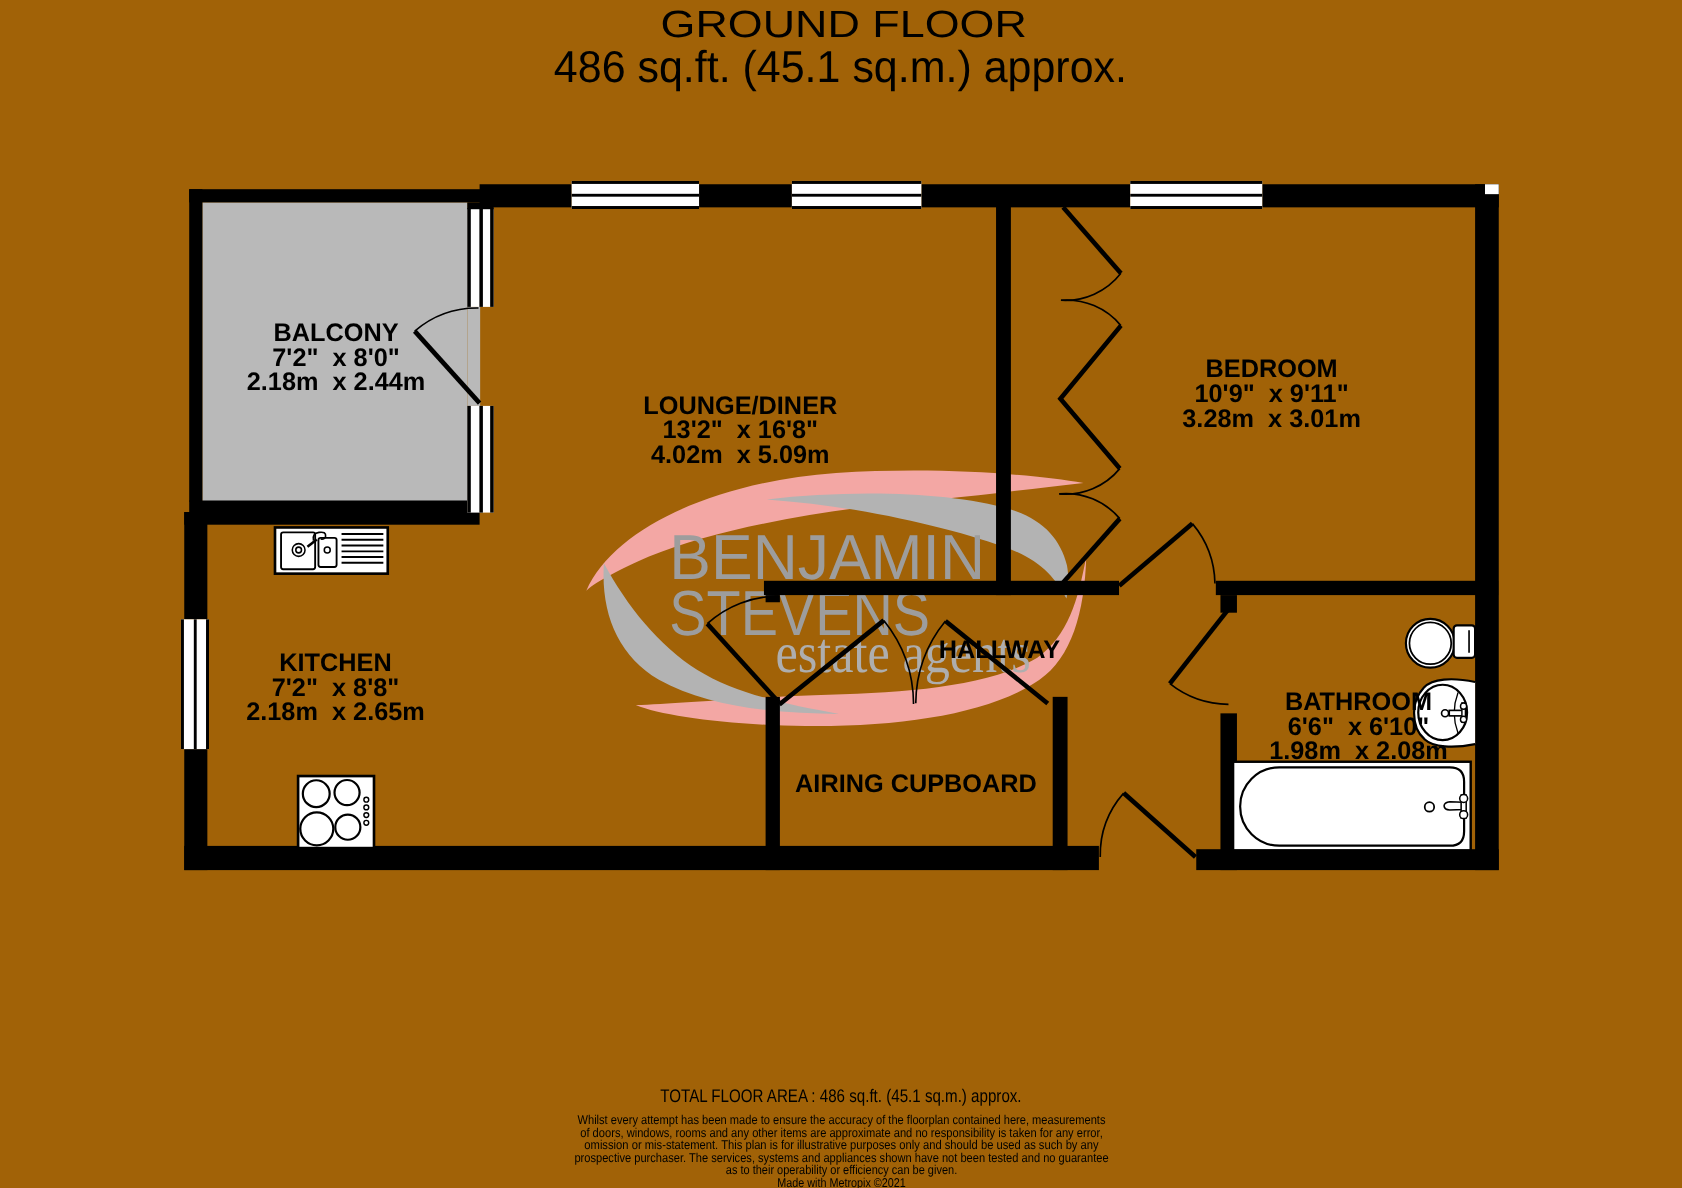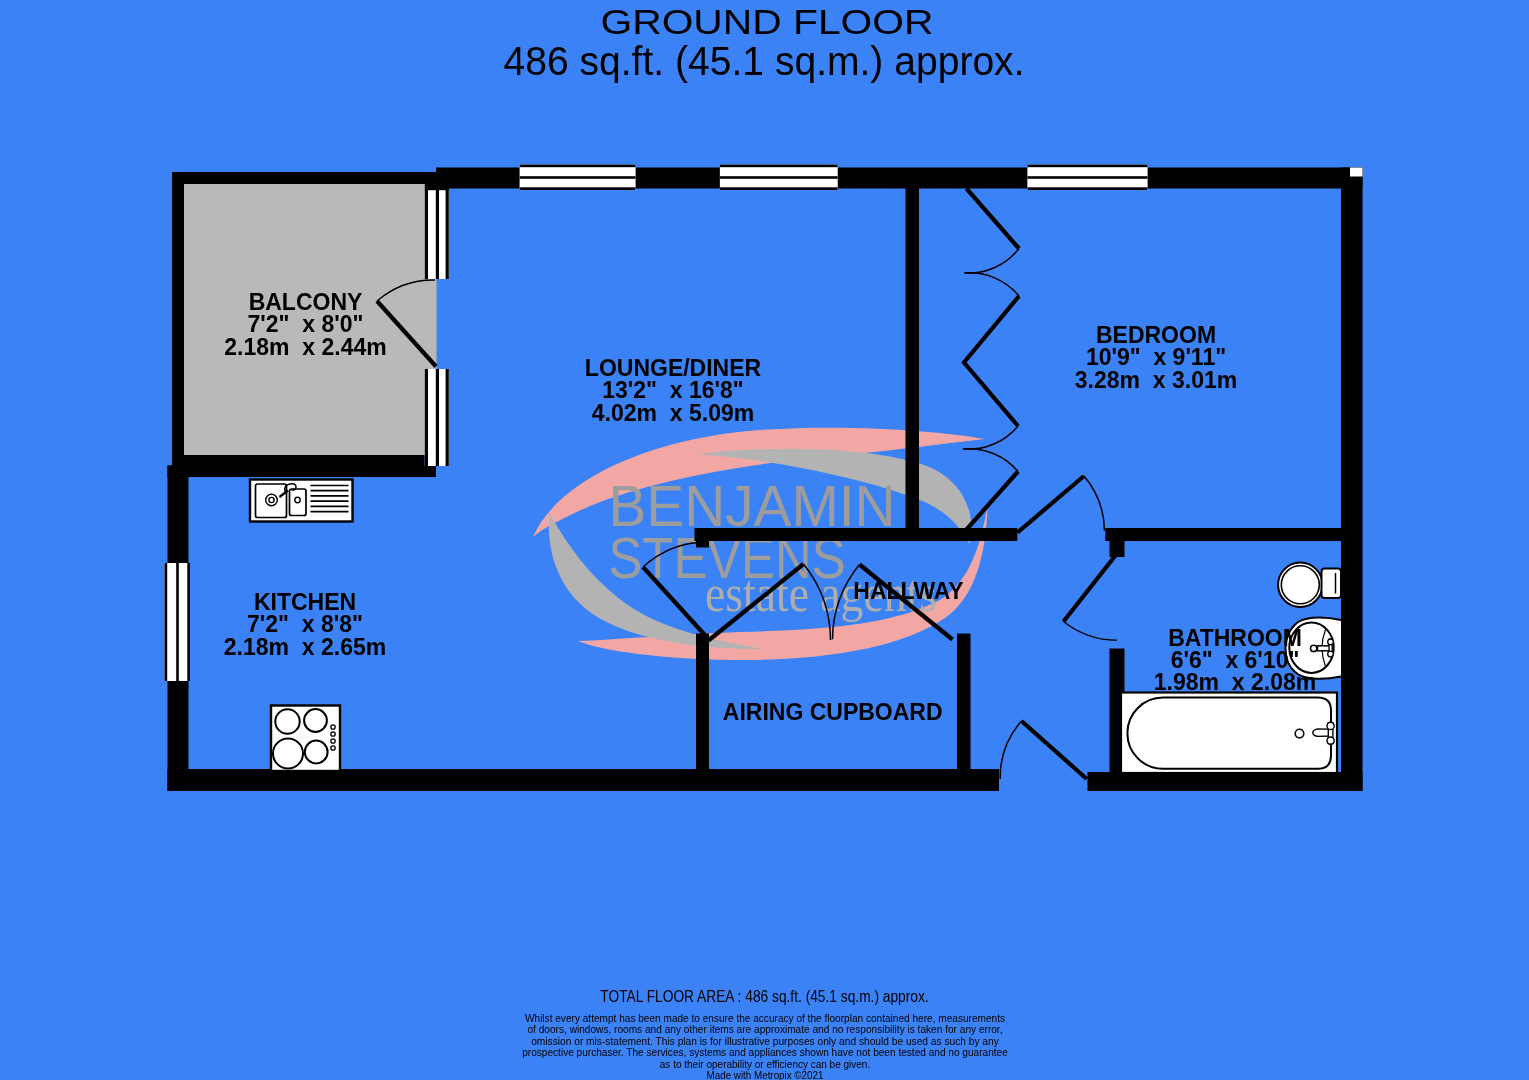--- a/index.html
+++ b/index.html
@@ -1,16 +1,16 @@
 <!DOCTYPE html>
 <html><head>
 <meta charset="utf-8">
 <style>
 html,body{margin:0;padding:0;background:#ffffff;}
-#page{position:relative;width:1529px;height:1080px;background:#3b82f6;overflow:hidden;
+#page{position:relative;width:1529px;height:1080px;background:#a16207;overflow:hidden;
   font-family:"Liberation Sans", sans-serif;}
 svg text{font-family:"Liberation Sans", sans-serif;}
 </style>
 </head>
 <body>
 <div id="page">
 <svg width="1529" height="1080" viewBox="0 0 1529 1080" xmlns="http://www.w3.org/2000/svg">
 
 <text x="767" y="33.5" font-size="34.5" fill="#000" text-anchor="middle" textLength="333" lengthAdjust="spacingAndGlyphs">GROUND FLOOR</text>
 

